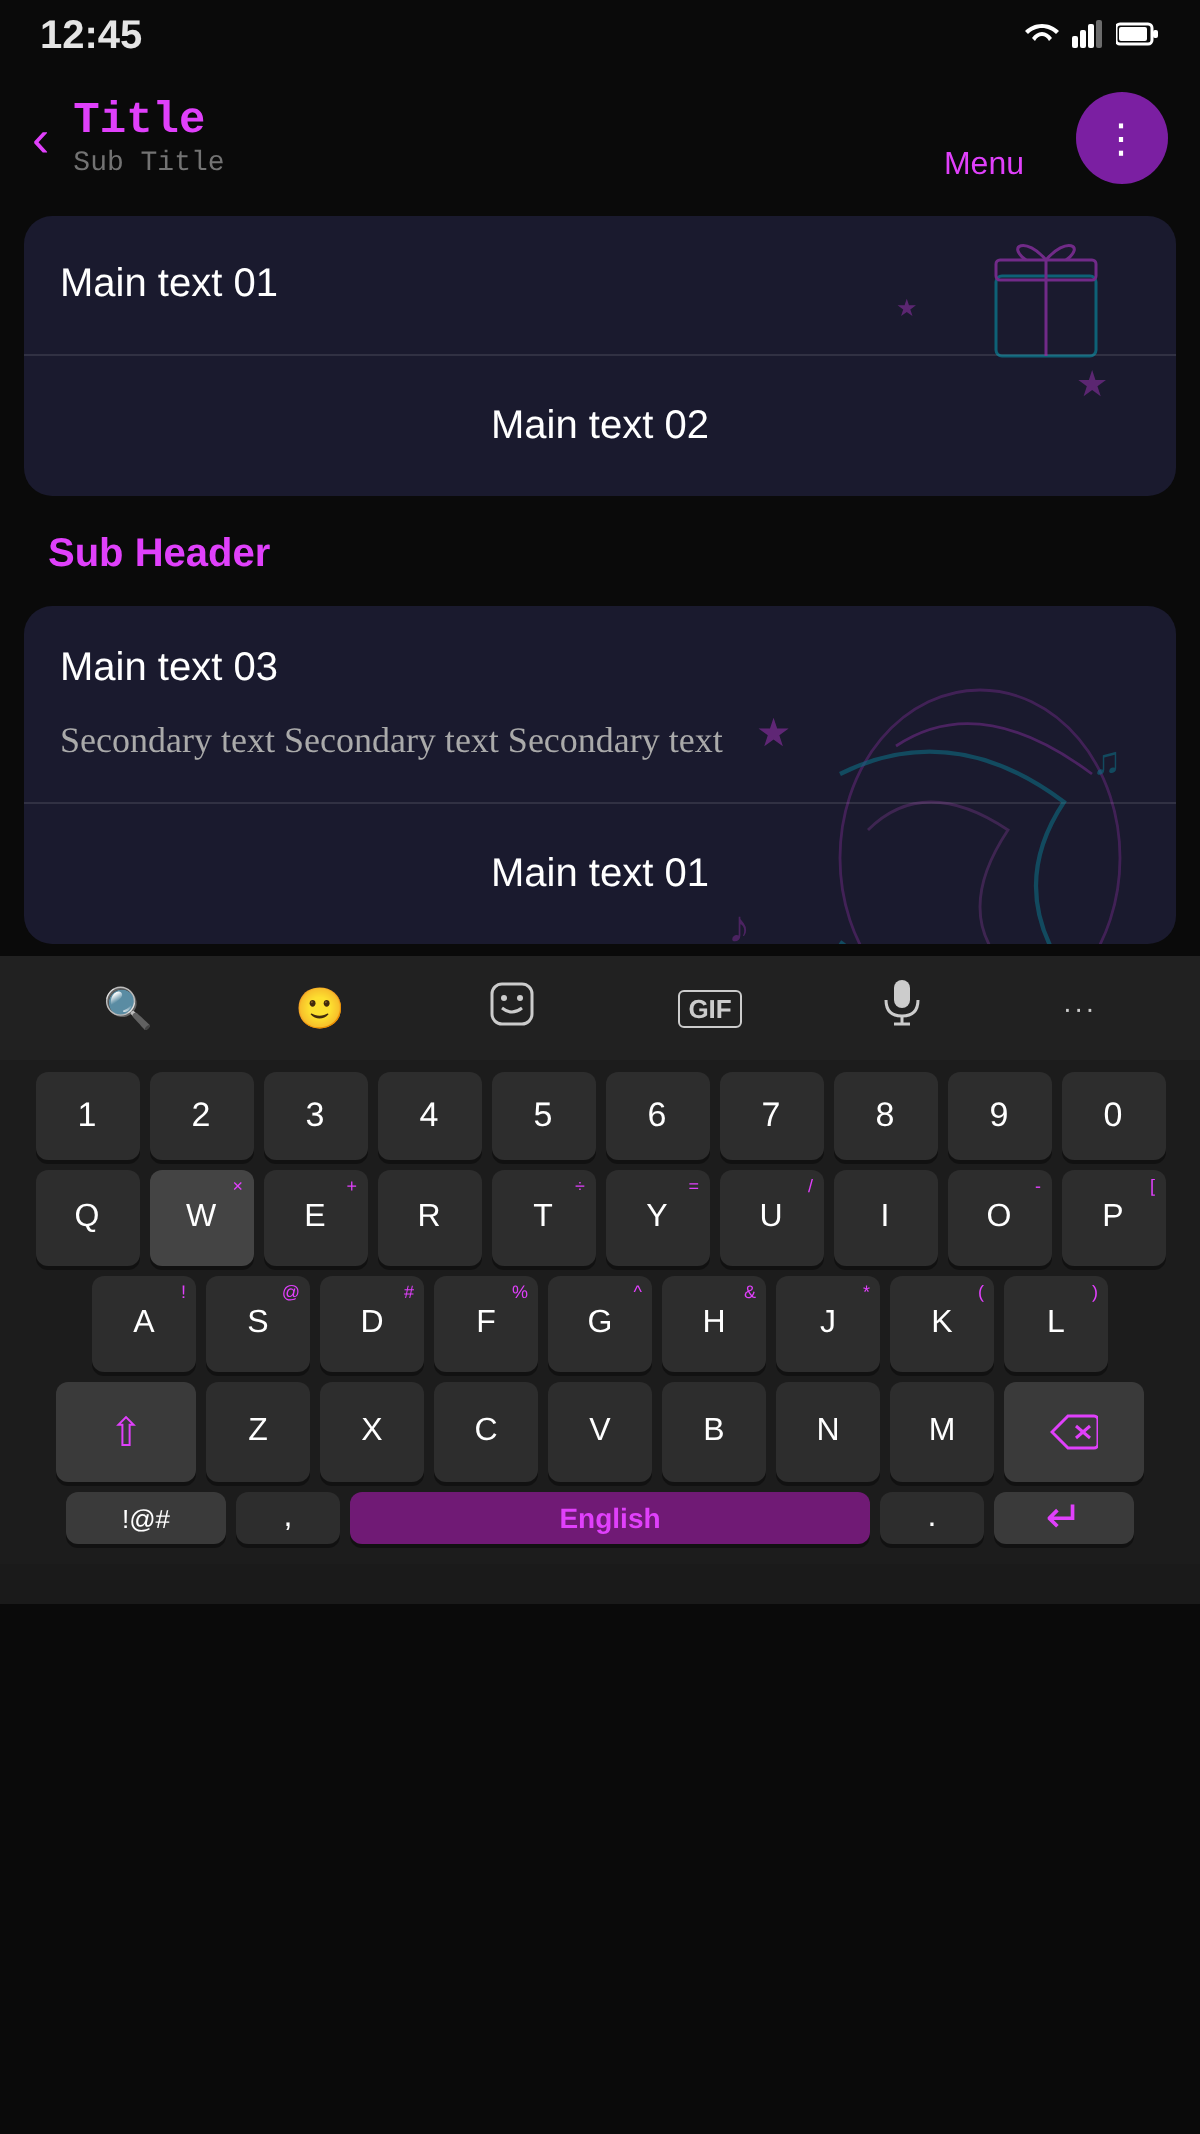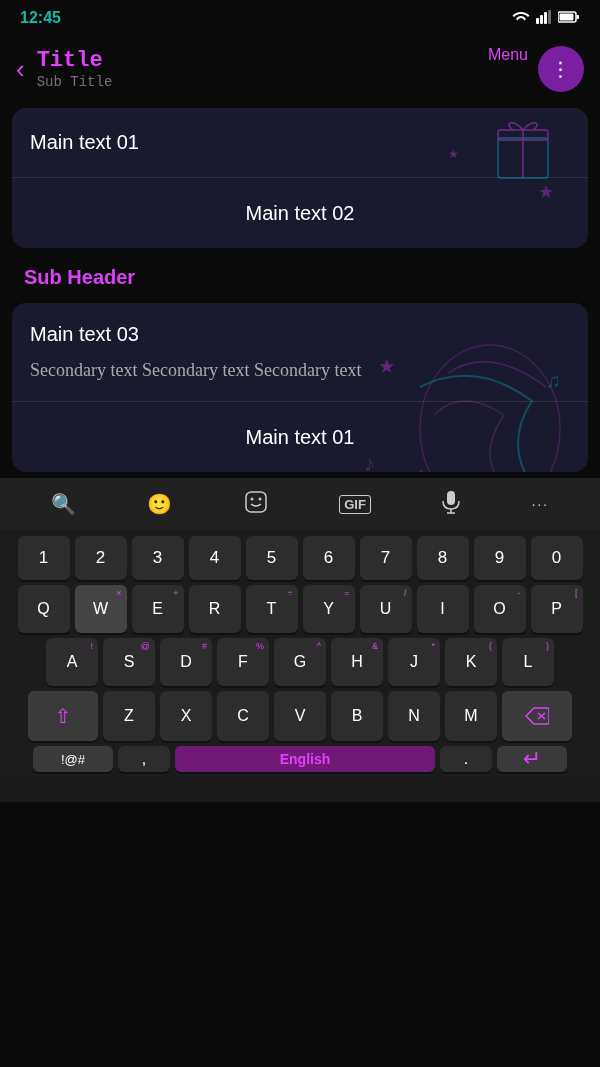--- a/index.html
+++ b/index.html
@@ -17,23 +17,23 @@
     
     .status-bar {
       display: flex;
       justify-content: space-between;
       align-items: center;
       padding: 8px 20px;
       height: 36px;
       background: #0a0a0a;
     }
     .status-time {
-      font-size: 16px;
+      font-size: 20px;
       font-weight: 600;
-      color: #14b8a6;
+      color: #e5e5e5;
     }
     .status-icons {
       display: flex;
       align-items: center;
       gap: 6px;
     }
     .status-icon {
       color: #fff;
       font-size: 13px;
     }
@@ -61,22 +61,22 @@
       font-weight: 600;
       color: #e040fb;
       line-height: 1.2;
     }
     .app-subtitle {
       font-size: 14px;
       color: #737373;
     }
     .menu-area {
       display: flex;
-      align-items: flex-start;
-      gap: 10px;
+      align-items: flex-end;
+      gap: 26px;
     }
     .menu-label {
       color: #e040fb;
       font-size: 16px;
     }
     .menu-btn {
       width: 46px;
       height: 46px;
       border-radius: 50%;
       background: #7b1fa2;

